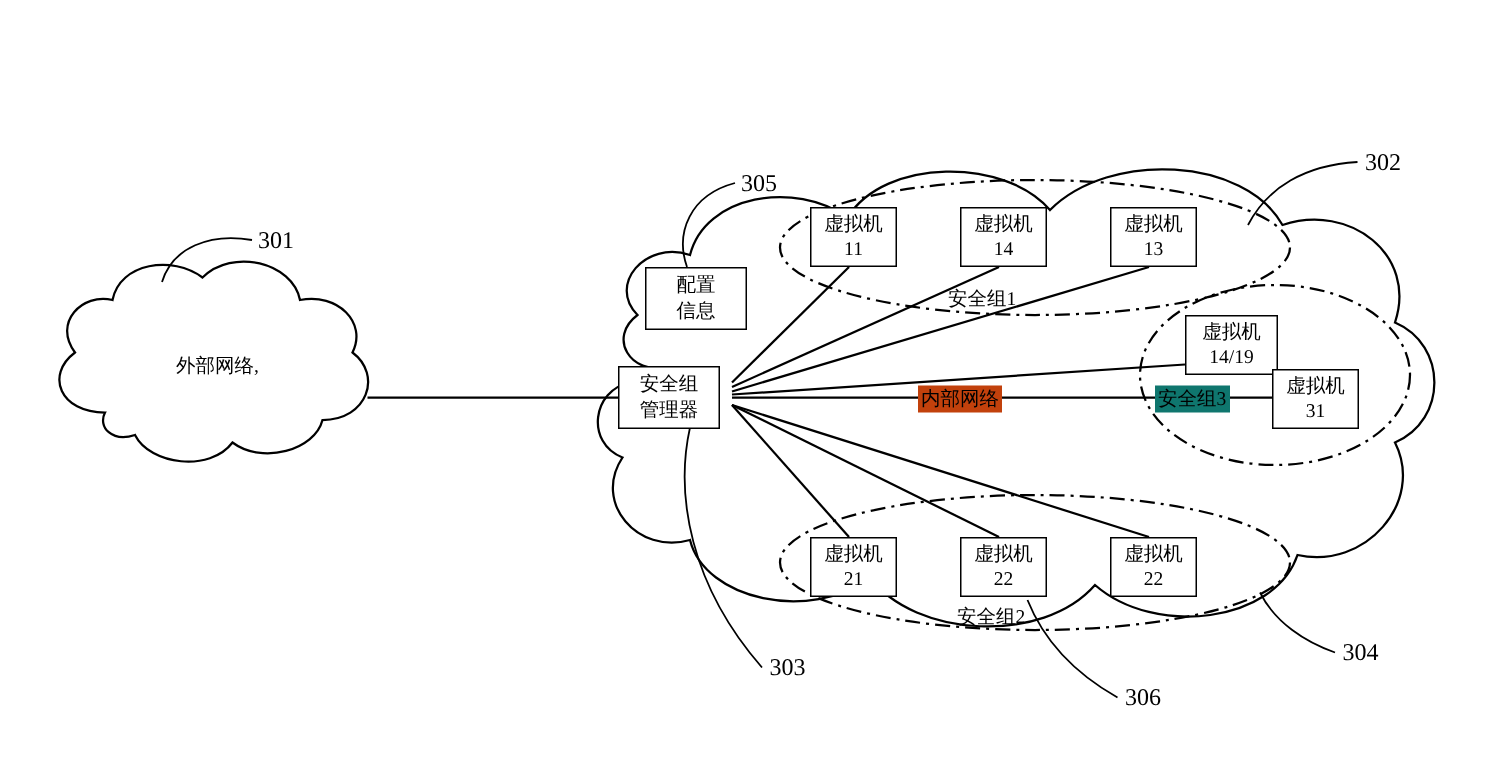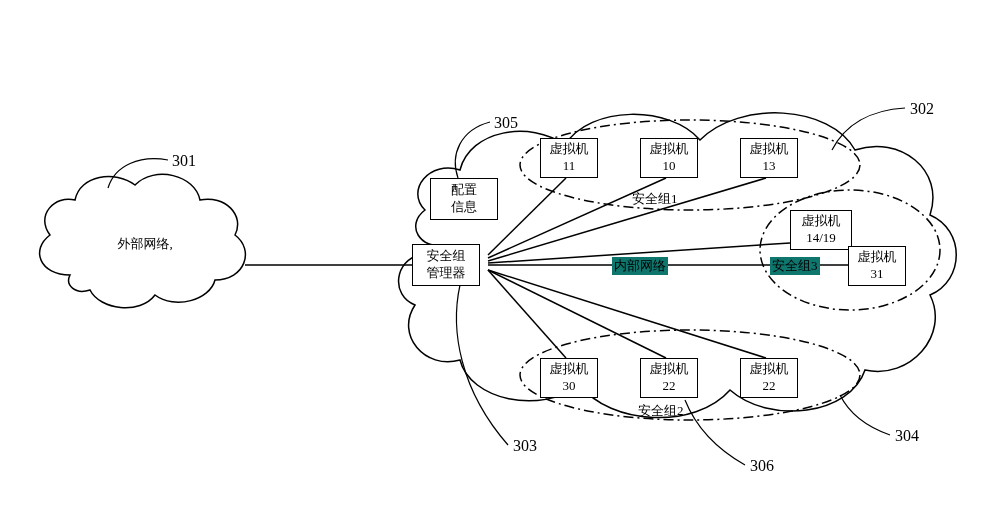--- a/index.html
+++ b/index.html
@@ -54,43 +54,43 @@
 信息</div>
 <div class="box" style="left:412px;top:244px;width:68px;height:42px;white-space:pre-line">安全组
 管理器</div>
 
 <div class="box" style="left:540px;top:138px;width:58px;height:40px">
     <span>虚拟机</span>
     <span>11</span>
   </div>
 <div class="box" style="left:640px;top:138px;width:58px;height:40px">
     <span>虚拟机</span>
-    <span>10</span>
+    <span>14</span>
   </div>
 <div class="box" style="left:740px;top:138px;width:58px;height:40px">
     <span>虚拟机</span>
     <span>13</span>
   </div>
 <div class="box" style="left:790px;top:210px;width:62px;height:40px">
     <span>虚拟机</span>
     <span>14/19</span>
   </div>
 <div class="box" style="left:848px;top:246px;width:58px;height:40px">
     <span>虚拟机</span>
     <span>31</span>
   </div>
 <div class="box" style="left:540px;top:358px;width:58px;height:40px">
     <span>虚拟机</span>
-    <span>30</span>
+    <span>21</span>
   </div>
 <div class="box" style="left:640px;top:358px;width:58px;height:40px">
     <span>虚拟机</span>
     <span>22</span>
   </div>
 <div class="box" style="left:740px;top:358px;width:58px;height:40px">
     <span>虚拟机</span>
     <span>22</span>
   </div>
 
 <div class="txt" style="left:632px;top:190px">安全组1</div>
 <div class="txt" style="left:638px;top:402px">安全组2</div>
 <div class="txt" style="left:770px;top:257px;background:#0f766e;padding:0 2px">安全组3</div>
-<div class="txt" style="left:612px;top:257px;background:#0f766e;padding:0 2px">内部网络</div>
+<div class="txt" style="left:612px;top:257px;background:#c2410c;padding:0 2px">内部网络</div>
 
 </body></html>

